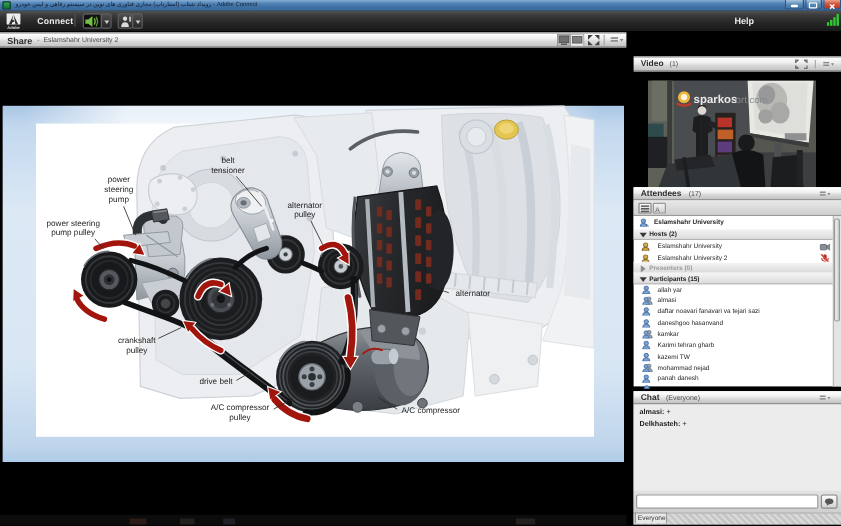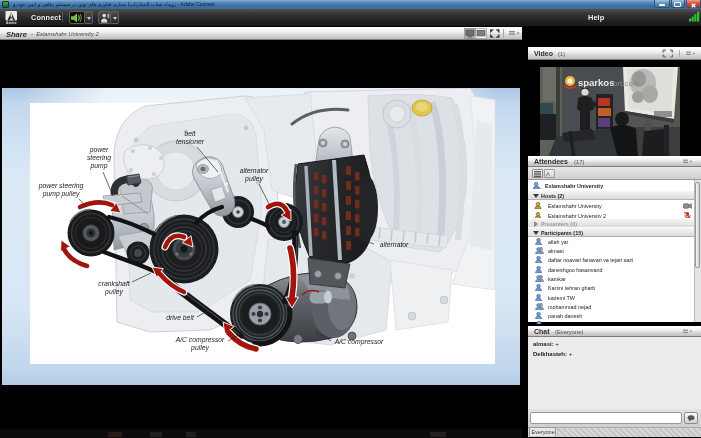--- a/index.html
+++ b/index.html
@@ -18,27 +18,27 @@
   #btncls { left:686px; width:15px; background:linear-gradient(180deg,#f0a08c 0%,#d4553c 45%,#b93620 100%); }
   .winglyph { position:absolute; }
 
   
   #menubar { left:0; top:9px; width:701px; height:18px;
     background:linear-gradient(180deg,#525252 0%,#3a3a3a 22%,#262626 60%,#191919 100%); border-bottom:1px solid #000; }
   #menu-meeting { left:31px; top:13px; font-size:7.2px; color:#ececec; font-weight:bold; letter-spacing:0.2px;}
   .msep { top:12px; width:1px; height:10px; background:#555; }
   .mbtn { top:11px; height:13px; background:linear-gradient(180deg,#4e4e4e,#262626); border:1px solid #606060; border-radius:2px; }
   .mbtn-dark { background:linear-gradient(180deg,#151515,#050505); }
-  #help { left:588px; top:12.5px; font-size:7.5px; color:#ececec; font-weight:bold;text-align:center; }
+  #help { left:612px; top:12.5px; font-size:7.5px; color:#ececec; font-weight:bold;text-align:center; }
 
   
   .podheader { background:linear-gradient(180deg,#ffffff 0%,#ededed 40%,#d8d8d8 60%,#c2c2c2 100%); border-bottom:1px solid #7e7e7e; border-top:1px solid #fff; }
 
   
-  #sharepod { left:0; top:27px; width:522px; height:402px; background:#000;font-style:italic; }
+  #sharepod { left:0; top:27px; width:522px; height:402px; background:#000; }
   #shareheader { left:0; top:0; width:522px; height:13px; }
   #sharetitle { left:6px; top:2.5px; font-size:7.5px; font-weight:bold; color:#2e2e2e; }
   #sharesub { left:31px; top:4px; font-size:5.8px; color:#4a4a4a; }
 
   
   #bottomstrip { left:0; top:429px; width:522px; height:9px; background:#0c0c0c; }
 
   
   .rpod { left:528px; width:173px; }
   .phtitle { font-size:7px; font-weight:bold; color:#2e2e2e; }

